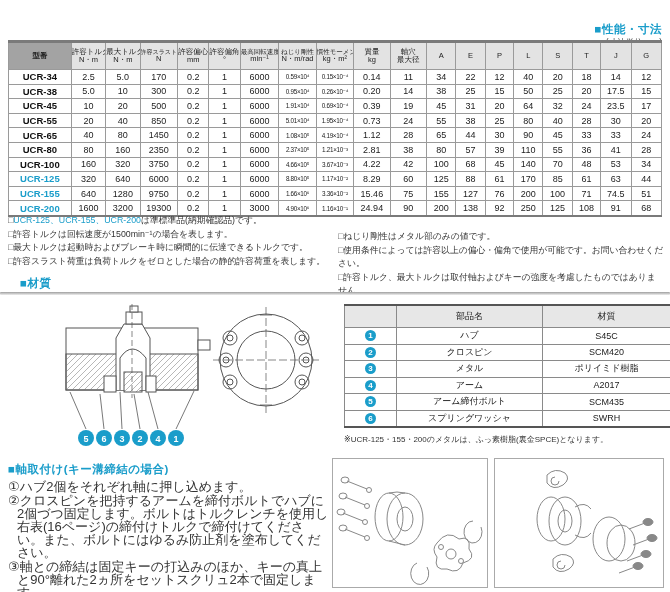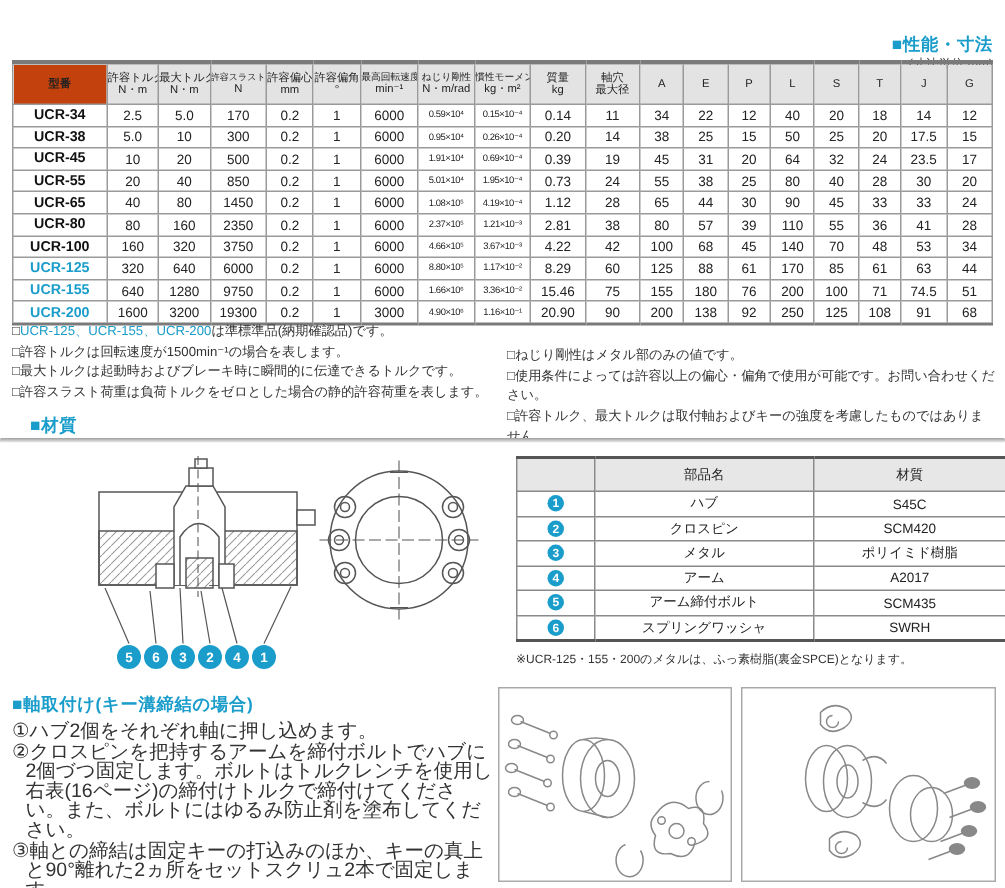--- a/index.html
+++ b/index.html
@@ -16,21 +16,21 @@
   
   #perf-table{border-collapse:collapse;table-layout:fixed;width:654px;font-size:9px;}
   #perf-table th,#perf-table td{border:1px solid #9a9a9a;text-align:center;padding:0;overflow:hidden;white-space:nowrap;}
   #perf-table thead th{background:#e3e3e3;font-weight:normal;height:26px;line-height:1.05;border-top:3px solid #7a7a7a;}
   #perf-table thead th .lbl{font-size:7.5px;}
   #perf-table thead th .unit{font-size:7.5px;}
   #perf-table thead th:nth-child(4) .lbl{font-size:6px;}
   #perf-table thead th:nth-child(7) .lbl,
   #perf-table thead th:nth-child(8) .lbl,
   #perf-table thead th:nth-child(9) .lbl{font-size:6.5px;}
-  #perf-table thead th.model-h{background:#c2410c;font-size:10px;font-weight:bold;}
+  #perf-table thead th.model-h{background:#a3a3a3;font-size:10px;font-weight:bold;}
   #perf-table tbody td,#perf-table tbody th{height:13.6px;background:#fff;}
   #perf-table tbody th.model{font-weight:bold;font-size:9.5px;color:#111;}
   #perf-table tbody th.model.hl{color:var(--accent);}
   #perf-table tbody tr:last-child td,#perf-table tbody tr:last-child th{border-bottom:2px solid #7a7a7a;}
   #perf-table td.sci{font-size:6.3px;letter-spacing:-0.3px;}
 
   
   .notes{font-size:8.8px;line-height:13.5px;color:#333;list-style:none;margin:0;padding:0;}
   .notes .cy{color:var(--accent);}
 
@@ -326,39 +326,39 @@
         <td class="">1280</td>
         <td class="">9750</td>
         <td class="">0.2</td>
         <td class="">1</td>
         <td class="">6000</td>
         <td class="sci">1.66×10⁶</td>
         <td class="sci">3.36×10⁻²</td>
         <td class="">15.46</td>
         <td class="">75</td>
         <td class="">155</td>
-        <td class="">180</td>
+        <td class="">127</td>
         <td class="">76</td>
         <td class="">200</td>
         <td class="">100</td>
         <td class="">71</td>
         <td class="">74.5</td>
         <td class="">51</td>
       </tr>
       <tr>
         <th class="model hl">UCR-200</th>
         <td class="">1600</td>
         <td class="">3200</td>
         <td class="">19300</td>
         <td class="">0.2</td>
         <td class="">1</td>
         <td class="">3000</td>
         <td class="sci">4.90×10⁶</td>
         <td class="sci">1.16×10⁻¹</td>
-        <td class="">20.90</td>
+        <td class="">24.94</td>
         <td class="">90</td>
         <td class="">200</td>
         <td class="">138</td>
         <td class="">92</td>
         <td class="">250</td>
         <td class="">125</td>
         <td class="">108</td>
         <td class="">91</td>
         <td class="">68</td>
       </tr>

